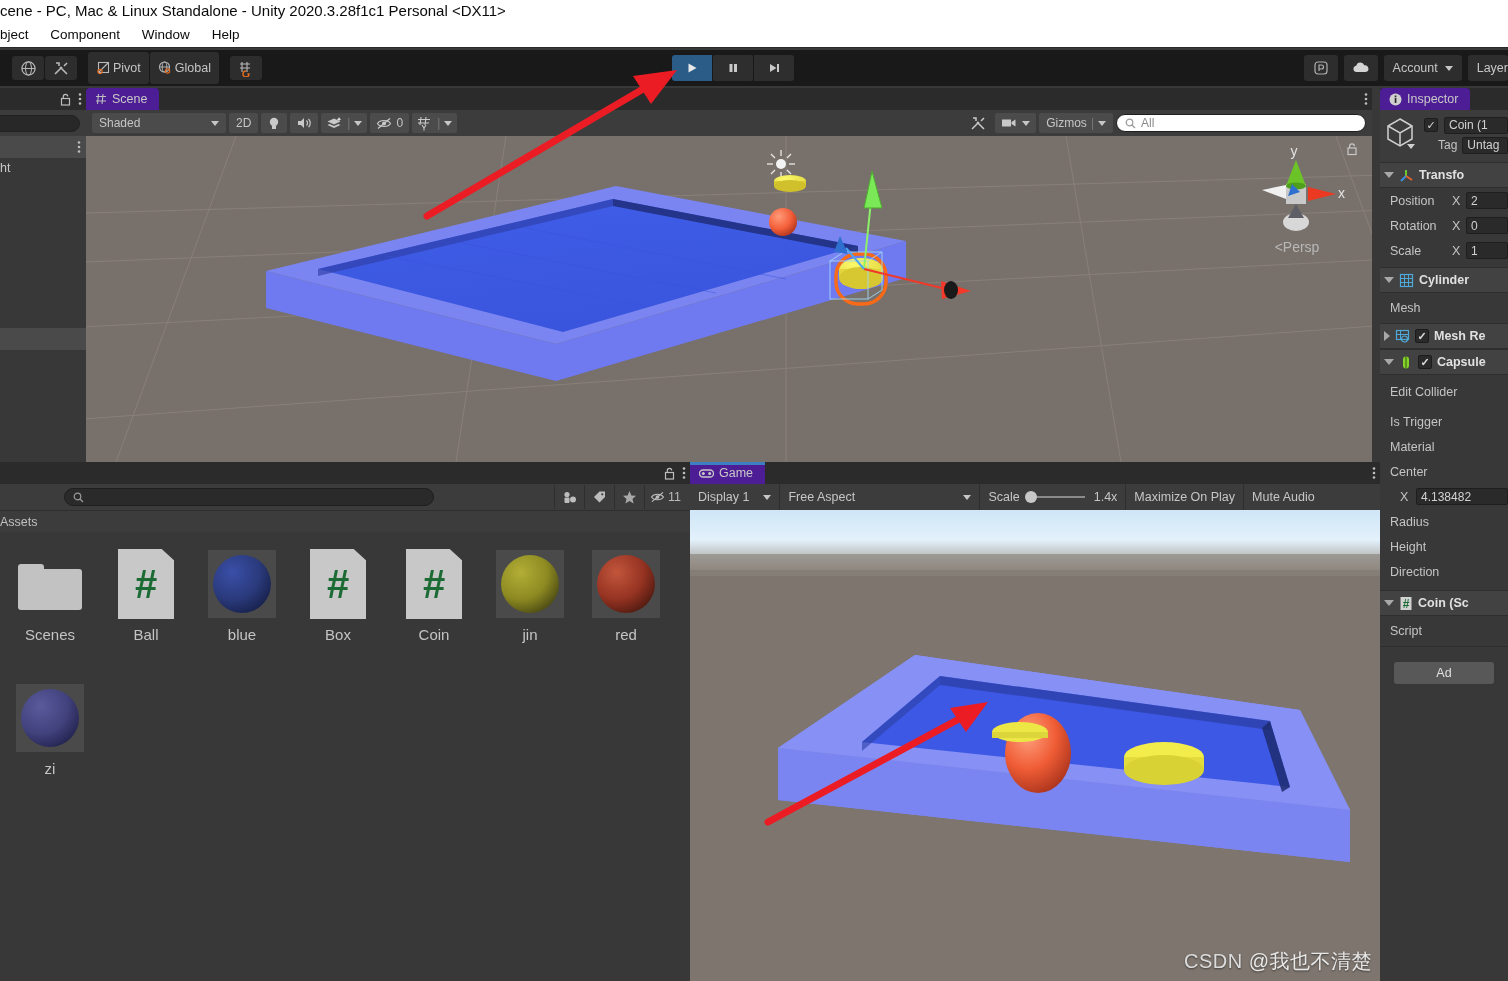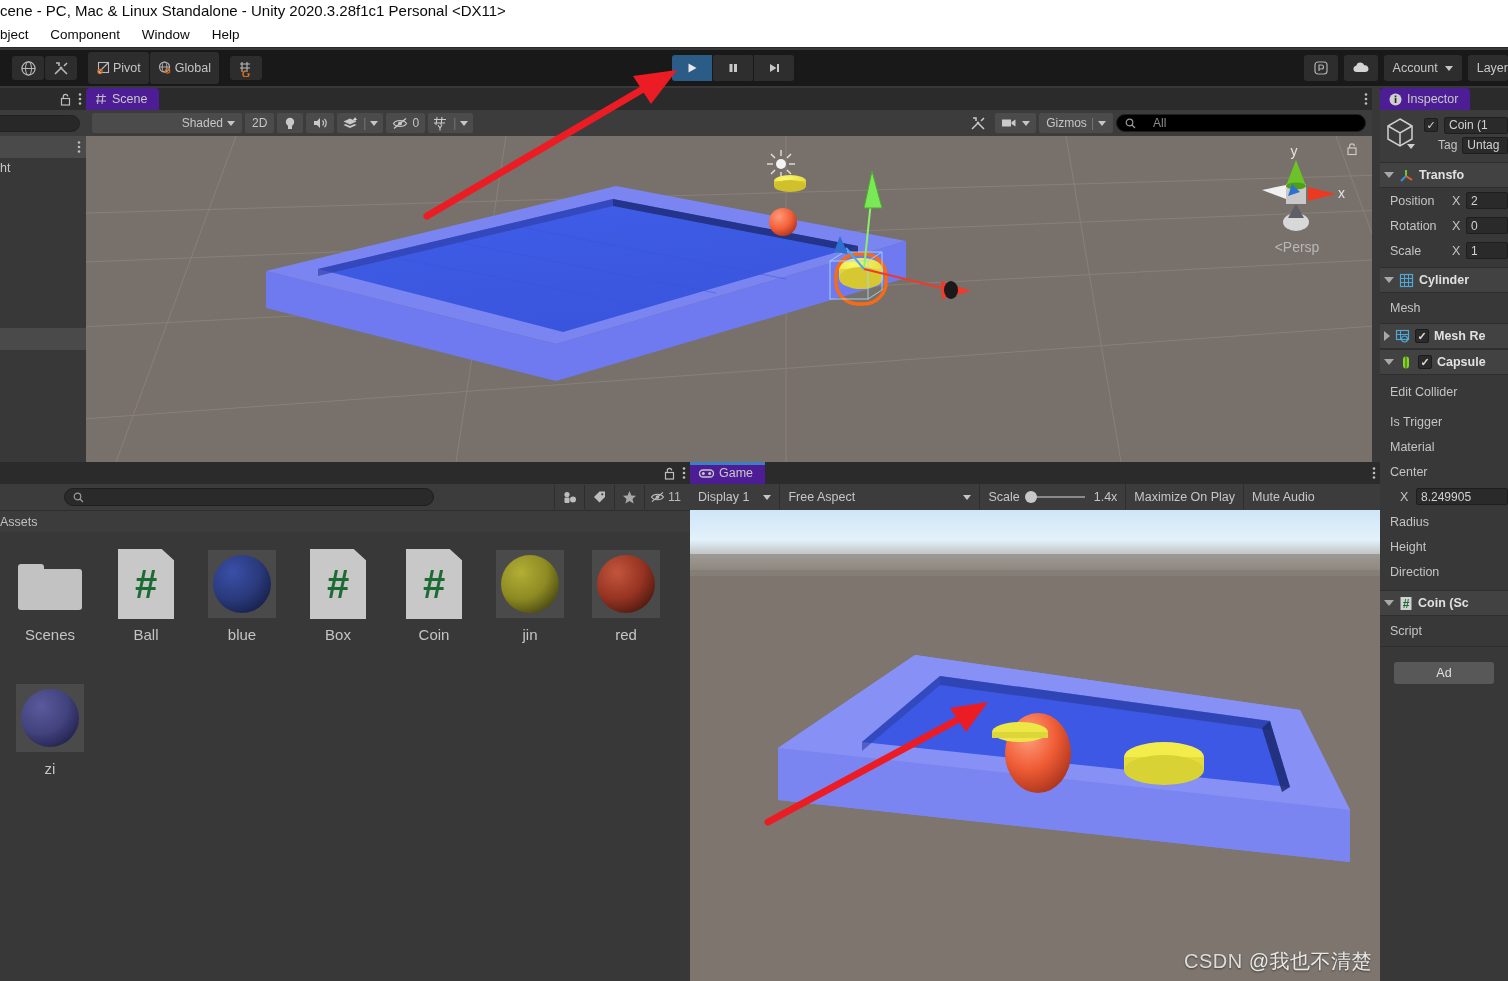--- a/index.html
+++ b/index.html
@@ -115,26 +115,26 @@
   #scene .sv-tabbar { width: 100%; }
   .scene-toolbar {
     height: 26px; background: #3c3c3c;
     display: flex; align-items: center; gap: 0px; padding: 0 6px;
   }
   .sb {
     height: 20px; background:#4b4b4b; border-radius:2px; color:#c6c6c6;
     display:flex; align-items:center; justify-content:center;
     padding: 0 7px; font-size:12px; margin-right:3px; gap:4px;
   }
-  .sb.dropdown { width: 150px; justify-content: flex-end; }
+  .sb.dropdown { width: 134px; justify-content: space-between; }
   .caret { width:0;height:0;border-left:4px solid transparent;border-right:4px solid transparent;border-top:5px solid #c6c6c6; }
   .scene-search {
-    width: 250px; height: 18px; background: #000000; border:1px solid #1f1f1f;
+    width: 250px; height: 18px; background: #ffffff; border:1px solid #1f1f1f;
     border-radius: 9px; display:flex; align-items:center; padding: 0 8px;
-    color:#8b8b8b; font-size:12px; gap:17px;
+    color:#8b8b8b; font-size:12px; gap:5px;
   }
   .scene-viewport {
     position: absolute; left: 0; top: 48px; width: 1286px; height: 326px;
     background: #78706a; overflow: hidden;
   }
 
   
   #project { left: -110px; top: 462px; width: 800px; height: 519px; background:#383838; }
   .proj-toolbar {
     height: 26px; background:#3c3c3c; display:flex; align-items:center;
@@ -915,21 +915,21 @@
       <span>Is Trigger</span>
     </div>
     <div class="insp-row">
       <span>Material</span>
     </div>
     <div class="insp-row">
       <span>Center</span>
     </div>
     <div class="insp-row" style="padding-left:20px;">
       <span style="width:16px;">X</span>
-      <span class="field" style="flex:1;">8.249905</span>
+      <span class="field" style="flex:1;">4.138482</span>
     </div>
     <div class="insp-row">
       <span>Radius</span>
     </div>
     <div class="insp-row">
       <span>Height</span>
     </div>
     <div class="insp-row">
       <span>Direction</span>
     </div>

